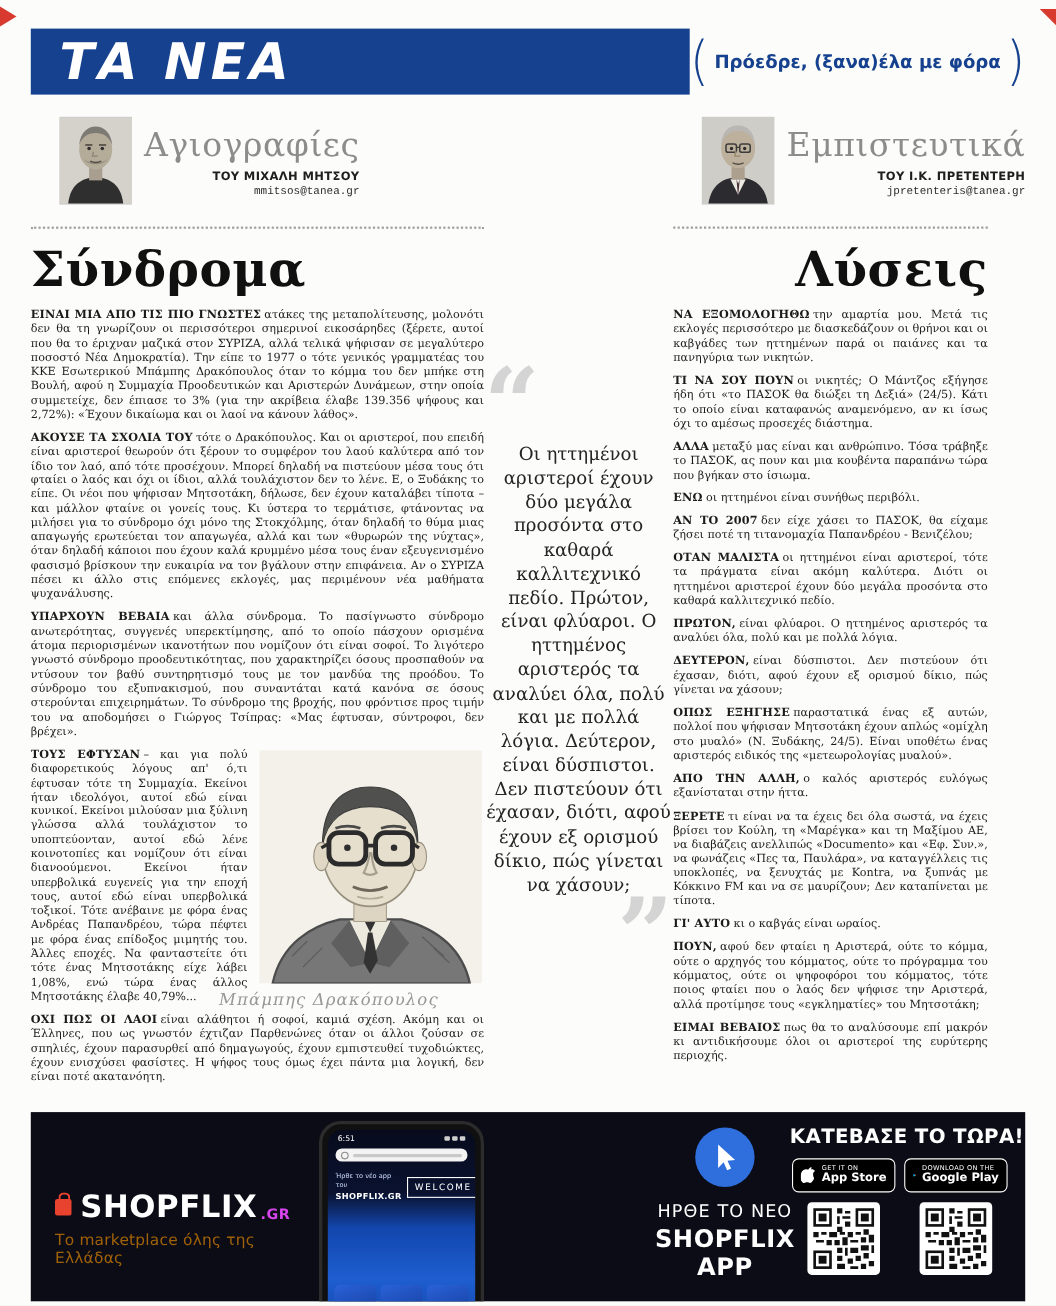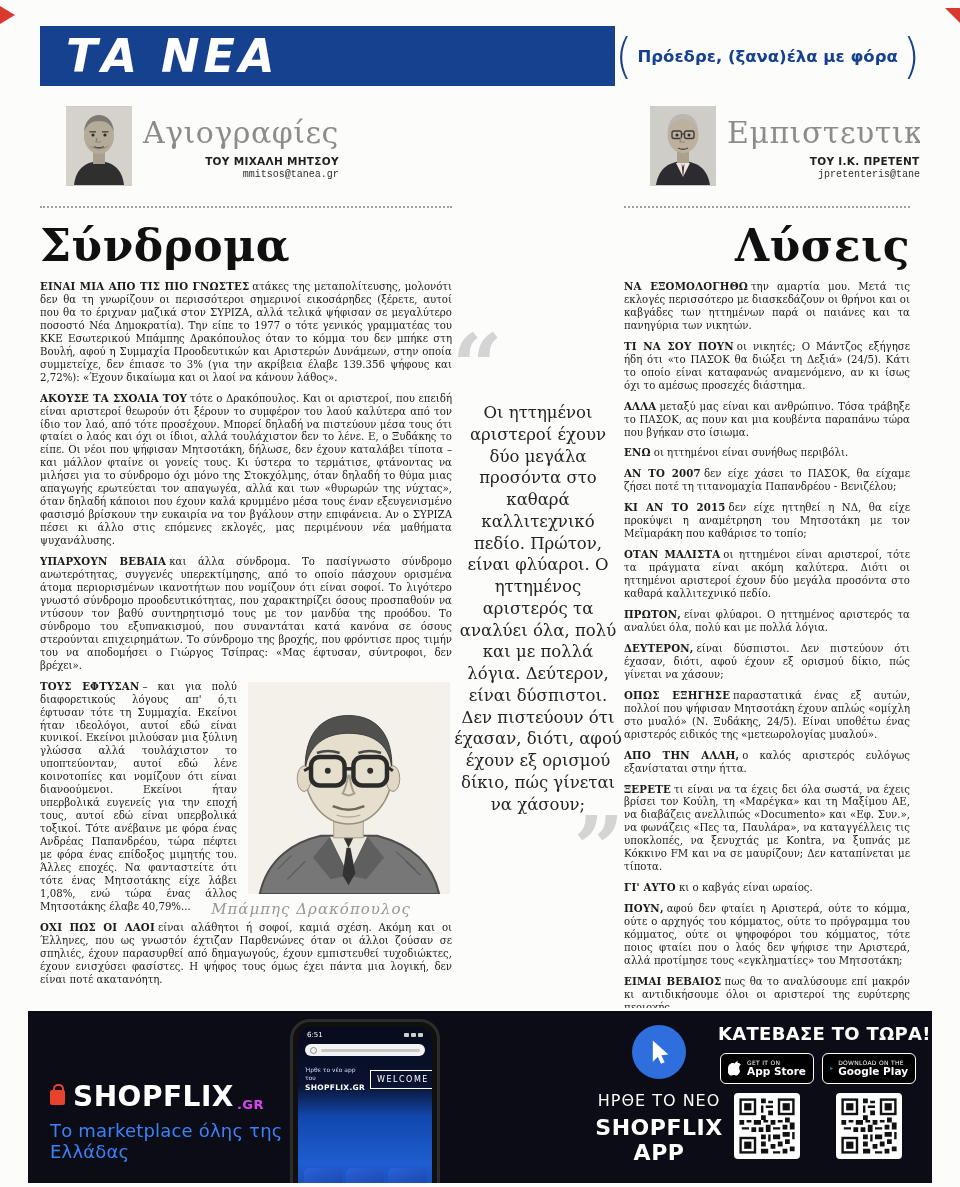--- a/index.html
+++ b/index.html
@@ -1,17 +1,17 @@
 <!DOCTYPE html>
 <html lang="el"><head>
 <meta charset="utf-8">
 <style>
   html,body{margin:0;padding:0}
   body{width:960px;height:1187px;background:#eceae5;font-family:"DejaVu Serif","Liberation Serif",serif;}
-  .page{position:relative;width:960px;height:1187px;background:#fcfcfa;padding:26px 40px 0;box-sizing:border-box;overflow:hidden}
+  .page{position:relative;width:960px;height:1187px;background:#fcfcfa;padding:26px 28px 0;box-sizing:border-box;overflow:hidden}
   .crop-left{position:absolute;top:6px;left:0;width:0;height:0;border-style:solid;border-width:9px 0 9px 15px;border-color:transparent transparent transparent #d93a2f}
   .crop-right{position:absolute;top:8px;right:0;width:15px;height:15px;background:#d93a2f;clip-path:polygon(100% 0,0 0,100% 100%)}
 
   
   .masthead{display:flex;align-items:stretch;height:60px;margin-bottom:20px}
   .masthead-box{width:668px;background:#15418f;display:flex;align-items:center;padding-left:26px;box-sizing:border-box}
   .masthead-title{font-family:"DejaVu Sans","Liberation Sans",sans-serif;font-weight:bold;font-style:italic;font-size:46px;letter-spacing:4px;color:#fff;line-height:1}
   .tagline{flex:1;display:flex;align-items:center;justify-content:flex-end;gap:5px;color:#15418f}
   .paren{font-size:44px;font-weight:200;font-family:"DejaVu Sans","Liberation Sans",sans-serif;line-height:.9;transform:scaleY(1.1)}
   .tagline-text{font-family:"DejaVu Sans","Liberation Sans",sans-serif;font-size:16.5px;font-weight:bold;white-space:nowrap}
@@ -41,21 +41,21 @@
   .qmark.close{text-align:right;height:40px}
   .col-quote blockquote{font-size:16.5px;line-height:1.32;color:#242424;margin:16px 2px 8px}
 
   
   .ad{position:absolute;left:28px;bottom:4px;width:904px;height:172px;background:#0c0c16;color:#fff;font-family:"DejaVu Sans","Liberation Sans",sans-serif;overflow:hidden}
   .ad-left{position:absolute;left:22px;top:72px;width:240px}
   .shopflix-logo{display:flex;align-items:center;font-size:28px;font-weight:800;letter-spacing:.5px;line-height:1}
   .bag{width:15px;height:15px;background:#e8432e;border-radius:2px;position:relative;margin-right:8px;flex:none}
   .bag::before{content:"";position:absolute;top:-6px;left:3px;width:7px;height:8px;border:2px solid #e8432e;border-bottom:none;border-radius:5px 5px 0 0}
   .logo-gr{font-size:13px;color:#d946ef;margin-left:3px;align-self:flex-end;font-weight:bold}
-  .ad-tagline{margin-top:9px;font-size:18px;color:#3b82f6;letter-spacing:.2px}
+  .ad-tagline{margin-top:9px;font-size:14px;color:#a16207;letter-spacing:.2px}
   .phone{position:absolute;left:262px;top:8px;width:150px;height:210px;background:#101010;border:3px solid #2c2c2c;border-radius:20px;padding:5px;box-sizing:border-box}
   .screen{width:100%;height:100%;border-radius:13px;overflow:hidden;background:linear-gradient(180deg,#070b1c 0%,#0a1230 30%,#1246ad 46%,#1e5ed0 70%,#0f3a96 100%);position:relative}
   .p-status{display:flex;justify-content:space-between;align-items:center;padding:4px 9px 2px;font-size:7px;color:#fff}
   .p-dots{display:flex;gap:2px}
   .p-dots i{width:5px;height:4px;background:#cfcfcf;border-radius:1px}
   .p-search{margin:3px 7px;height:12px;border-radius:7px;background:#f3f3f3;display:flex;align-items:center;padding:0 5px}
   .p-search i{width:5px;height:5px;border:1px solid #8a8a8a;border-radius:50%;flex:none}
   .p-search u{height:3px;background:#c9c9c9;border-radius:2px;flex:1;margin-left:4px;text-decoration:none}
   .p-band{display:flex;align-items:center;gap:5px;padding:7px 7px 4px}
   .p-promo{font-size:6px;color:#cfdcff;line-height:1.4;flex:1}
@@ -213,21 +213,20 @@
           <p><b>ΝΑ ΕΞΟΜΟΛΟΓΗΘΩ</b><span>την αμαρτία μου. Μετά τις εκλογές περισσότερο με διασκεδάζουν οι θρήνοι και οι καβγάδες των ηττημένων παρά οι παιάνες και τα πανηγύρια των νικητών.</span></p>
 
           <p><b>ΤΙ ΝΑ ΣΟΥ ΠΟΥΝ</b><span>οι νικητές; Ο Μάντζος εξήγησε ήδη ότι «το ΠΑΣΟΚ θα διώξει τη Δεξιά» (24/5). Κάτι το οποίο είναι καταφανώς αναμενόμενο, αν κι ίσως όχι το αμέσως προσεχές διάστημα.</span></p>
 
           <p><b>ΑΛΛΑ</b><span>μεταξύ μας είναι και ανθρώπινο. Τόσα τράβηξε το ΠΑΣΟΚ, ας πουν και μια κουβέντα παραπάνω τώρα που βγήκαν στο ίσιωμα.</span></p>
 
           <p><b>ΕΝΩ</b><span>οι ηττημένοι είναι συνήθως περιβόλι.</span></p>
 
           <p><b>ΑΝ ΤΟ 2007</b><span>δεν είχε χάσει το ΠΑΣΟΚ, θα είχαμε ζήσει ποτέ τη τιτανομαχία Παπανδρέου - Βενιζέλου;</span></p>
 
-          <p><b>ΚΙ ΑΝ ΤΟ 2015</b><span>δεν είχε ηττηθεί η ΝΔ, θα είχε προκύψει η αναμέτρηση του Μητσοτάκη με τον Μεϊμαράκη που καθάρισε το τοπίο;</span></p>
 
           <p><b>ΟΤΑΝ ΜΑΛΙΣΤΑ</b><span>οι ηττημένοι είναι αριστεροί, τότε τα πράγματα είναι ακόμη καλύτερα. Διότι οι ηττημένοι αριστεροί έχουν δύο μεγάλα προσόντα στο καθαρά καλλιτεχνικό πεδίο.</span></p>
 
           <p><b>ΠΡΩΤΟΝ,</b><span>είναι φλύαροι. Ο ηττημένος αριστερός τα αναλύει όλα, πολύ και με πολλά λόγια.</span></p>
 
           <p><b>ΔΕΥΤΕΡΟΝ,</b><span>είναι δύσπιστοι. Δεν πιστεύουν ότι έχασαν, διότι, αφού έχουν εξ ορισμού δίκιο, πώς γίνεται να χάσουν;</span></p>
 
           <p><b>ΟΠΩΣ ΕΞΗΓΗΣΕ</b><span>παραστατικά ένας εξ αυτών, πολλοί που ψήφισαν Μητσοτάκη έχουν απλώς «ομίχλη στο μυαλό» (Ν. Ξυδάκης, 24/5). Είναι υποθέτω ένας αριστερός ειδικός της «μετεωρολογίας μυαλού».</span></p>
 
           <p><b>ΑΠΟ ΤΗΝ ΑΛΛΗ,</b><span>ο καλός αριστερός ευλόγως εξανίσταται στην ήττα.</span></p>

